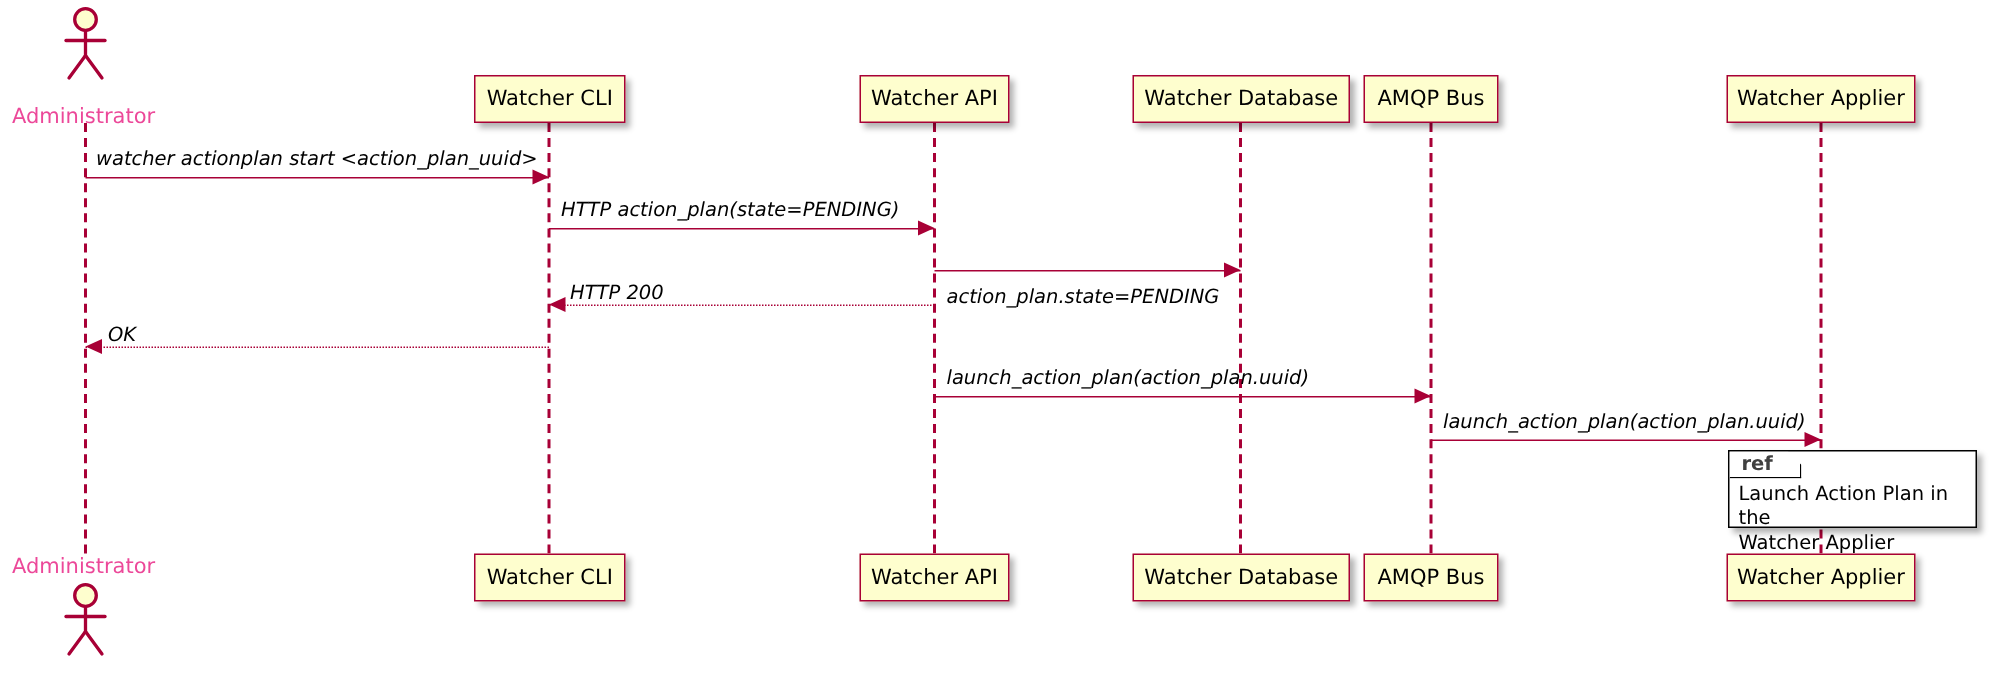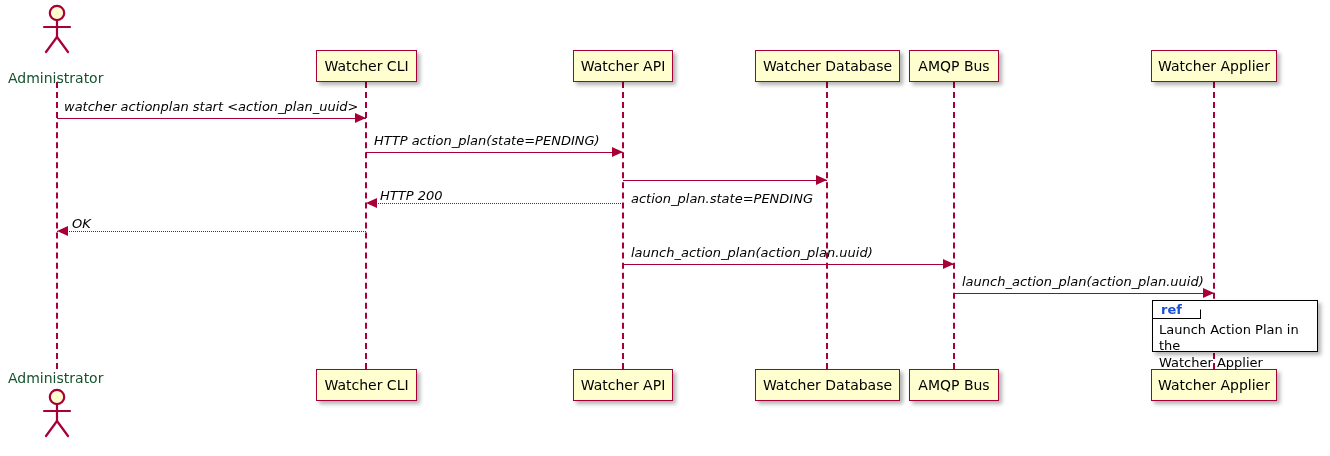--- a/index.html
+++ b/index.html
@@ -42,21 +42,21 @@
     padding: 0 9px;
   }
 
   
   .actor-fig {
     position: absolute;
   }
   .actor-label {
     position: absolute;
     font-size: 14px;
-    color: #14532d;
+    color: #ec4899;
     white-space: nowrap;
   }
 
   
   .msg {
     position: absolute;
     height: 0;
   }
   .msg-line-solid {
     position: absolute;
@@ -108,21 +108,21 @@
   .ref-tab {
     position: absolute;
     left: 0;
     top: 0;
     box-sizing: border-box;
     background: #FFFFFF;
     border-right: 1.5px solid #000000;
     border-bottom: 1.5px solid #000000;
     font-weight: bold;
     font-size: 13px;
-    color: #1d4ed8;
+    color: #404040;
     display: flex;
     align-items: center;
     padding-left: 8px;
     clip-path: polygon(0 0, calc(100% - 9px) 0, 100% 9px, 100% 100%, 0 100%);
   }
   .ref-body {
     position: absolute;
     font-size: 13px;
     color: #000000;
     line-height: 1.25;

